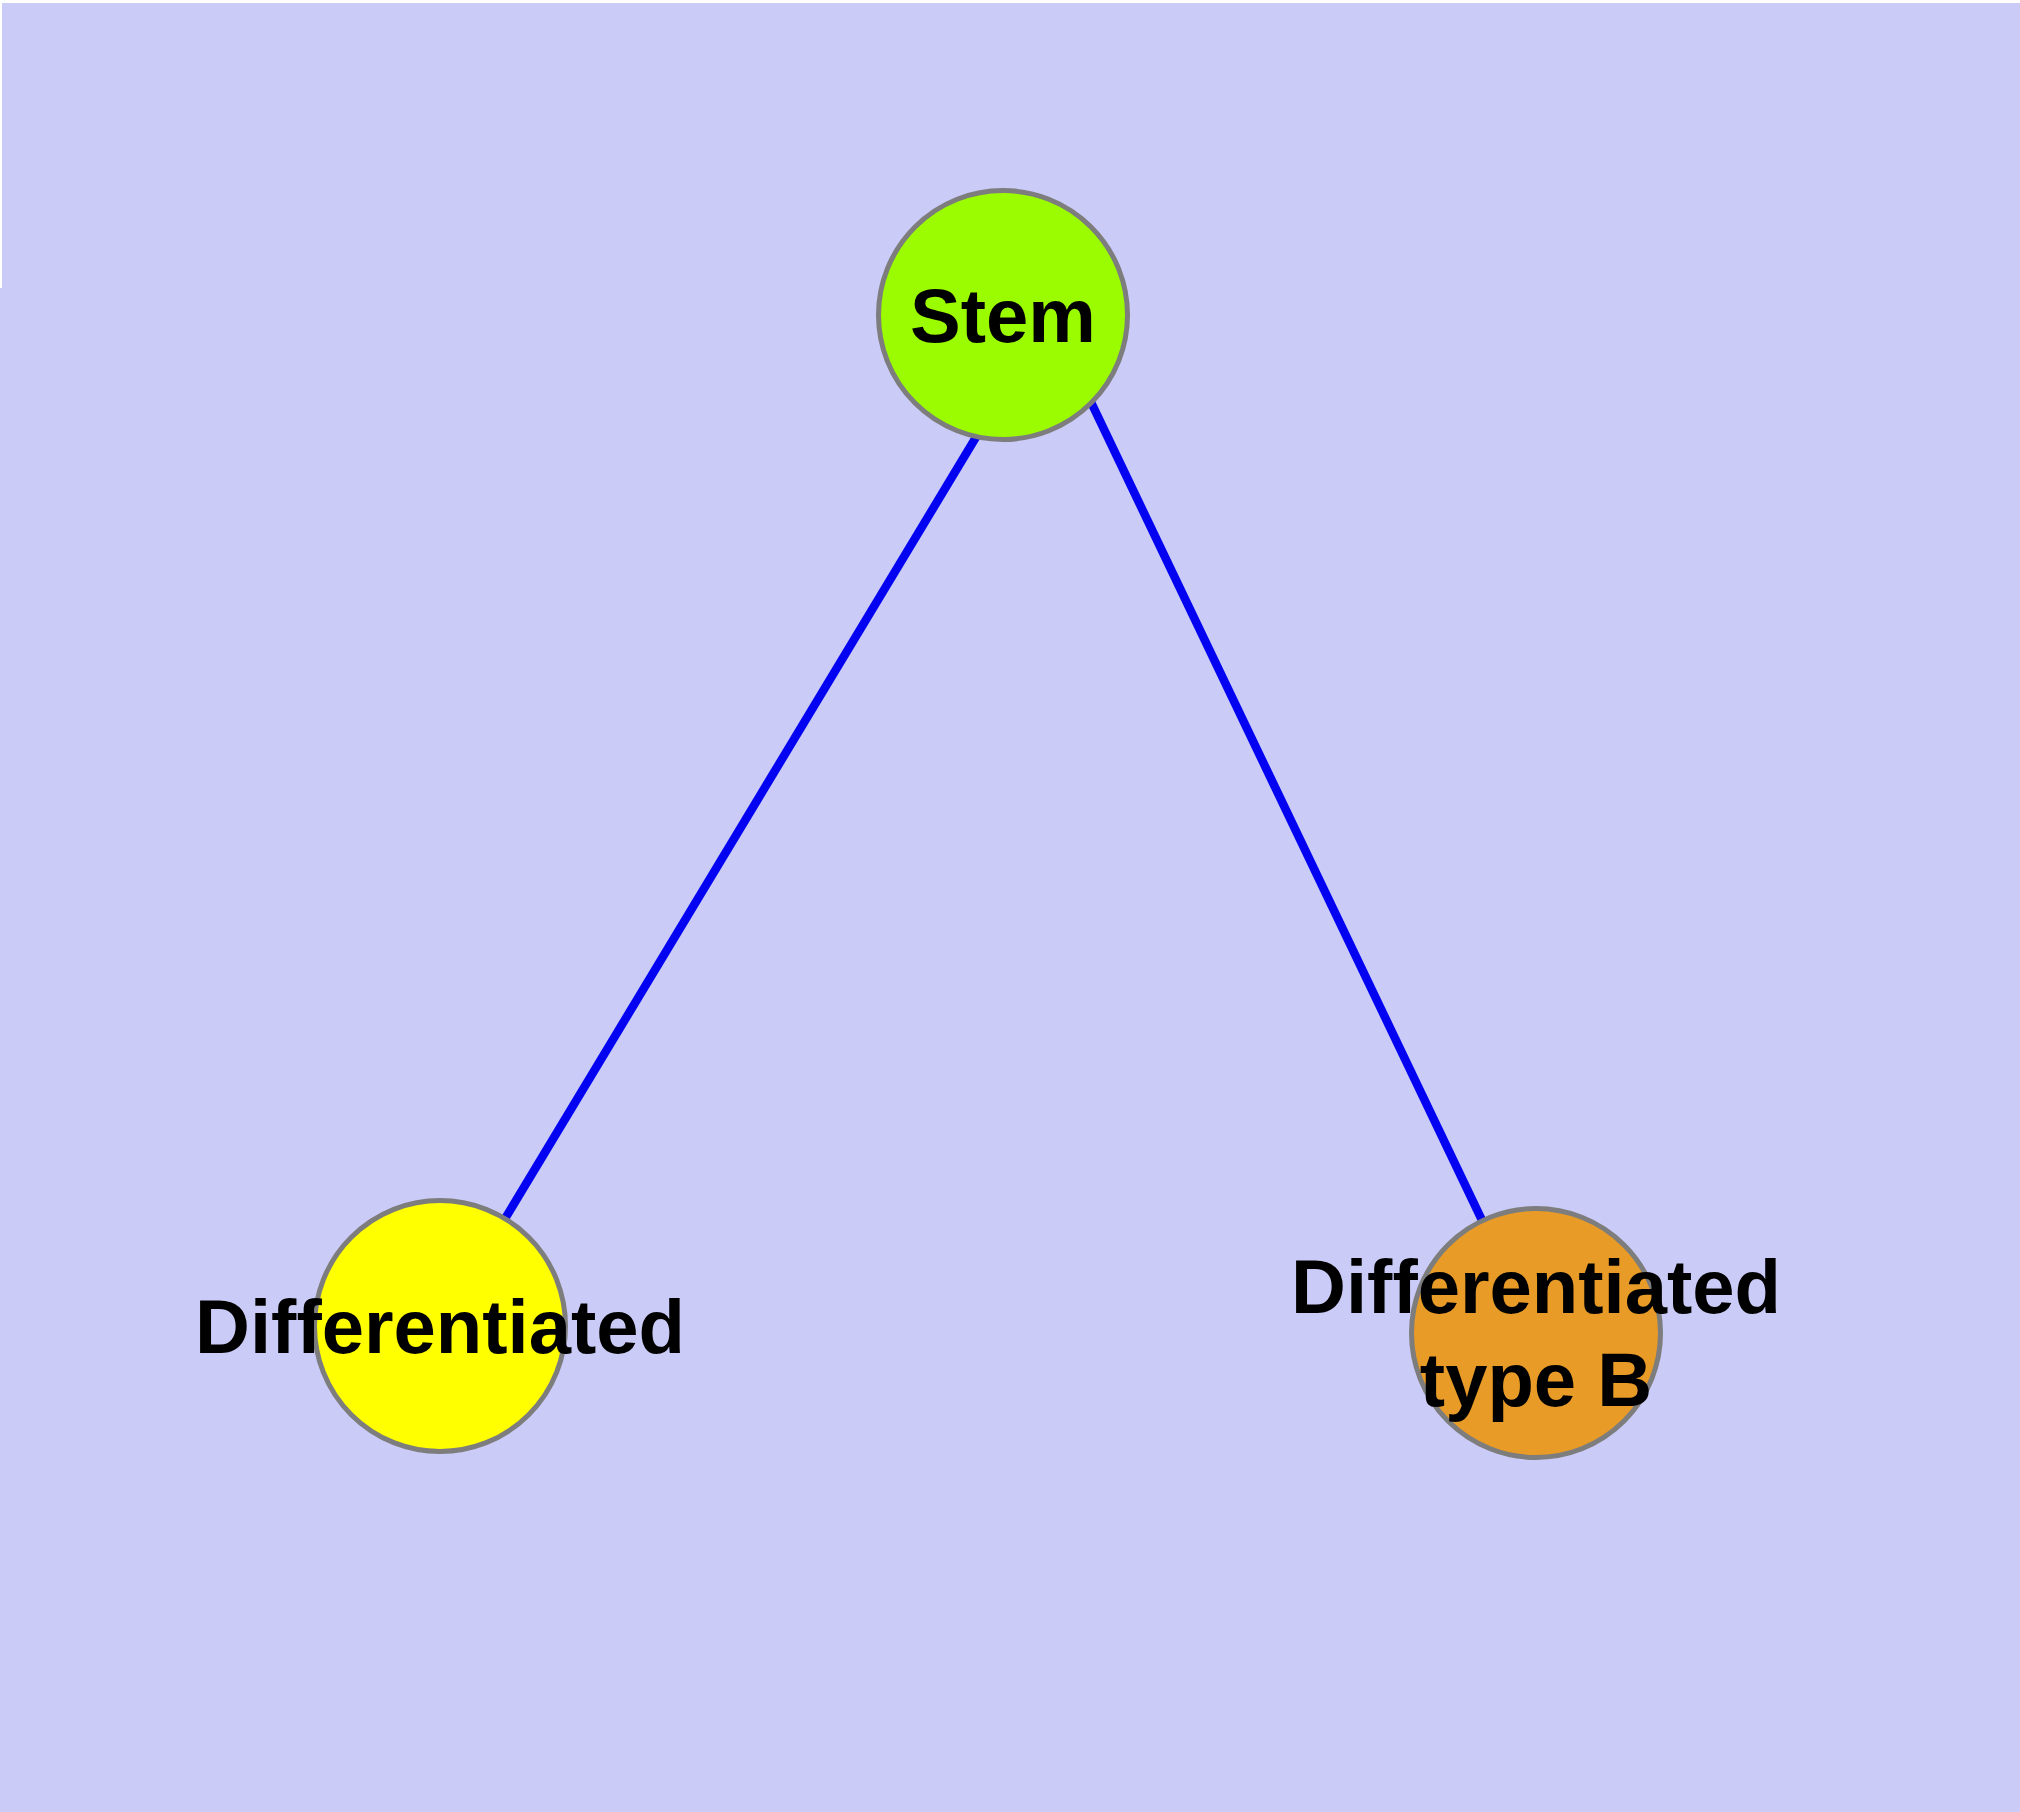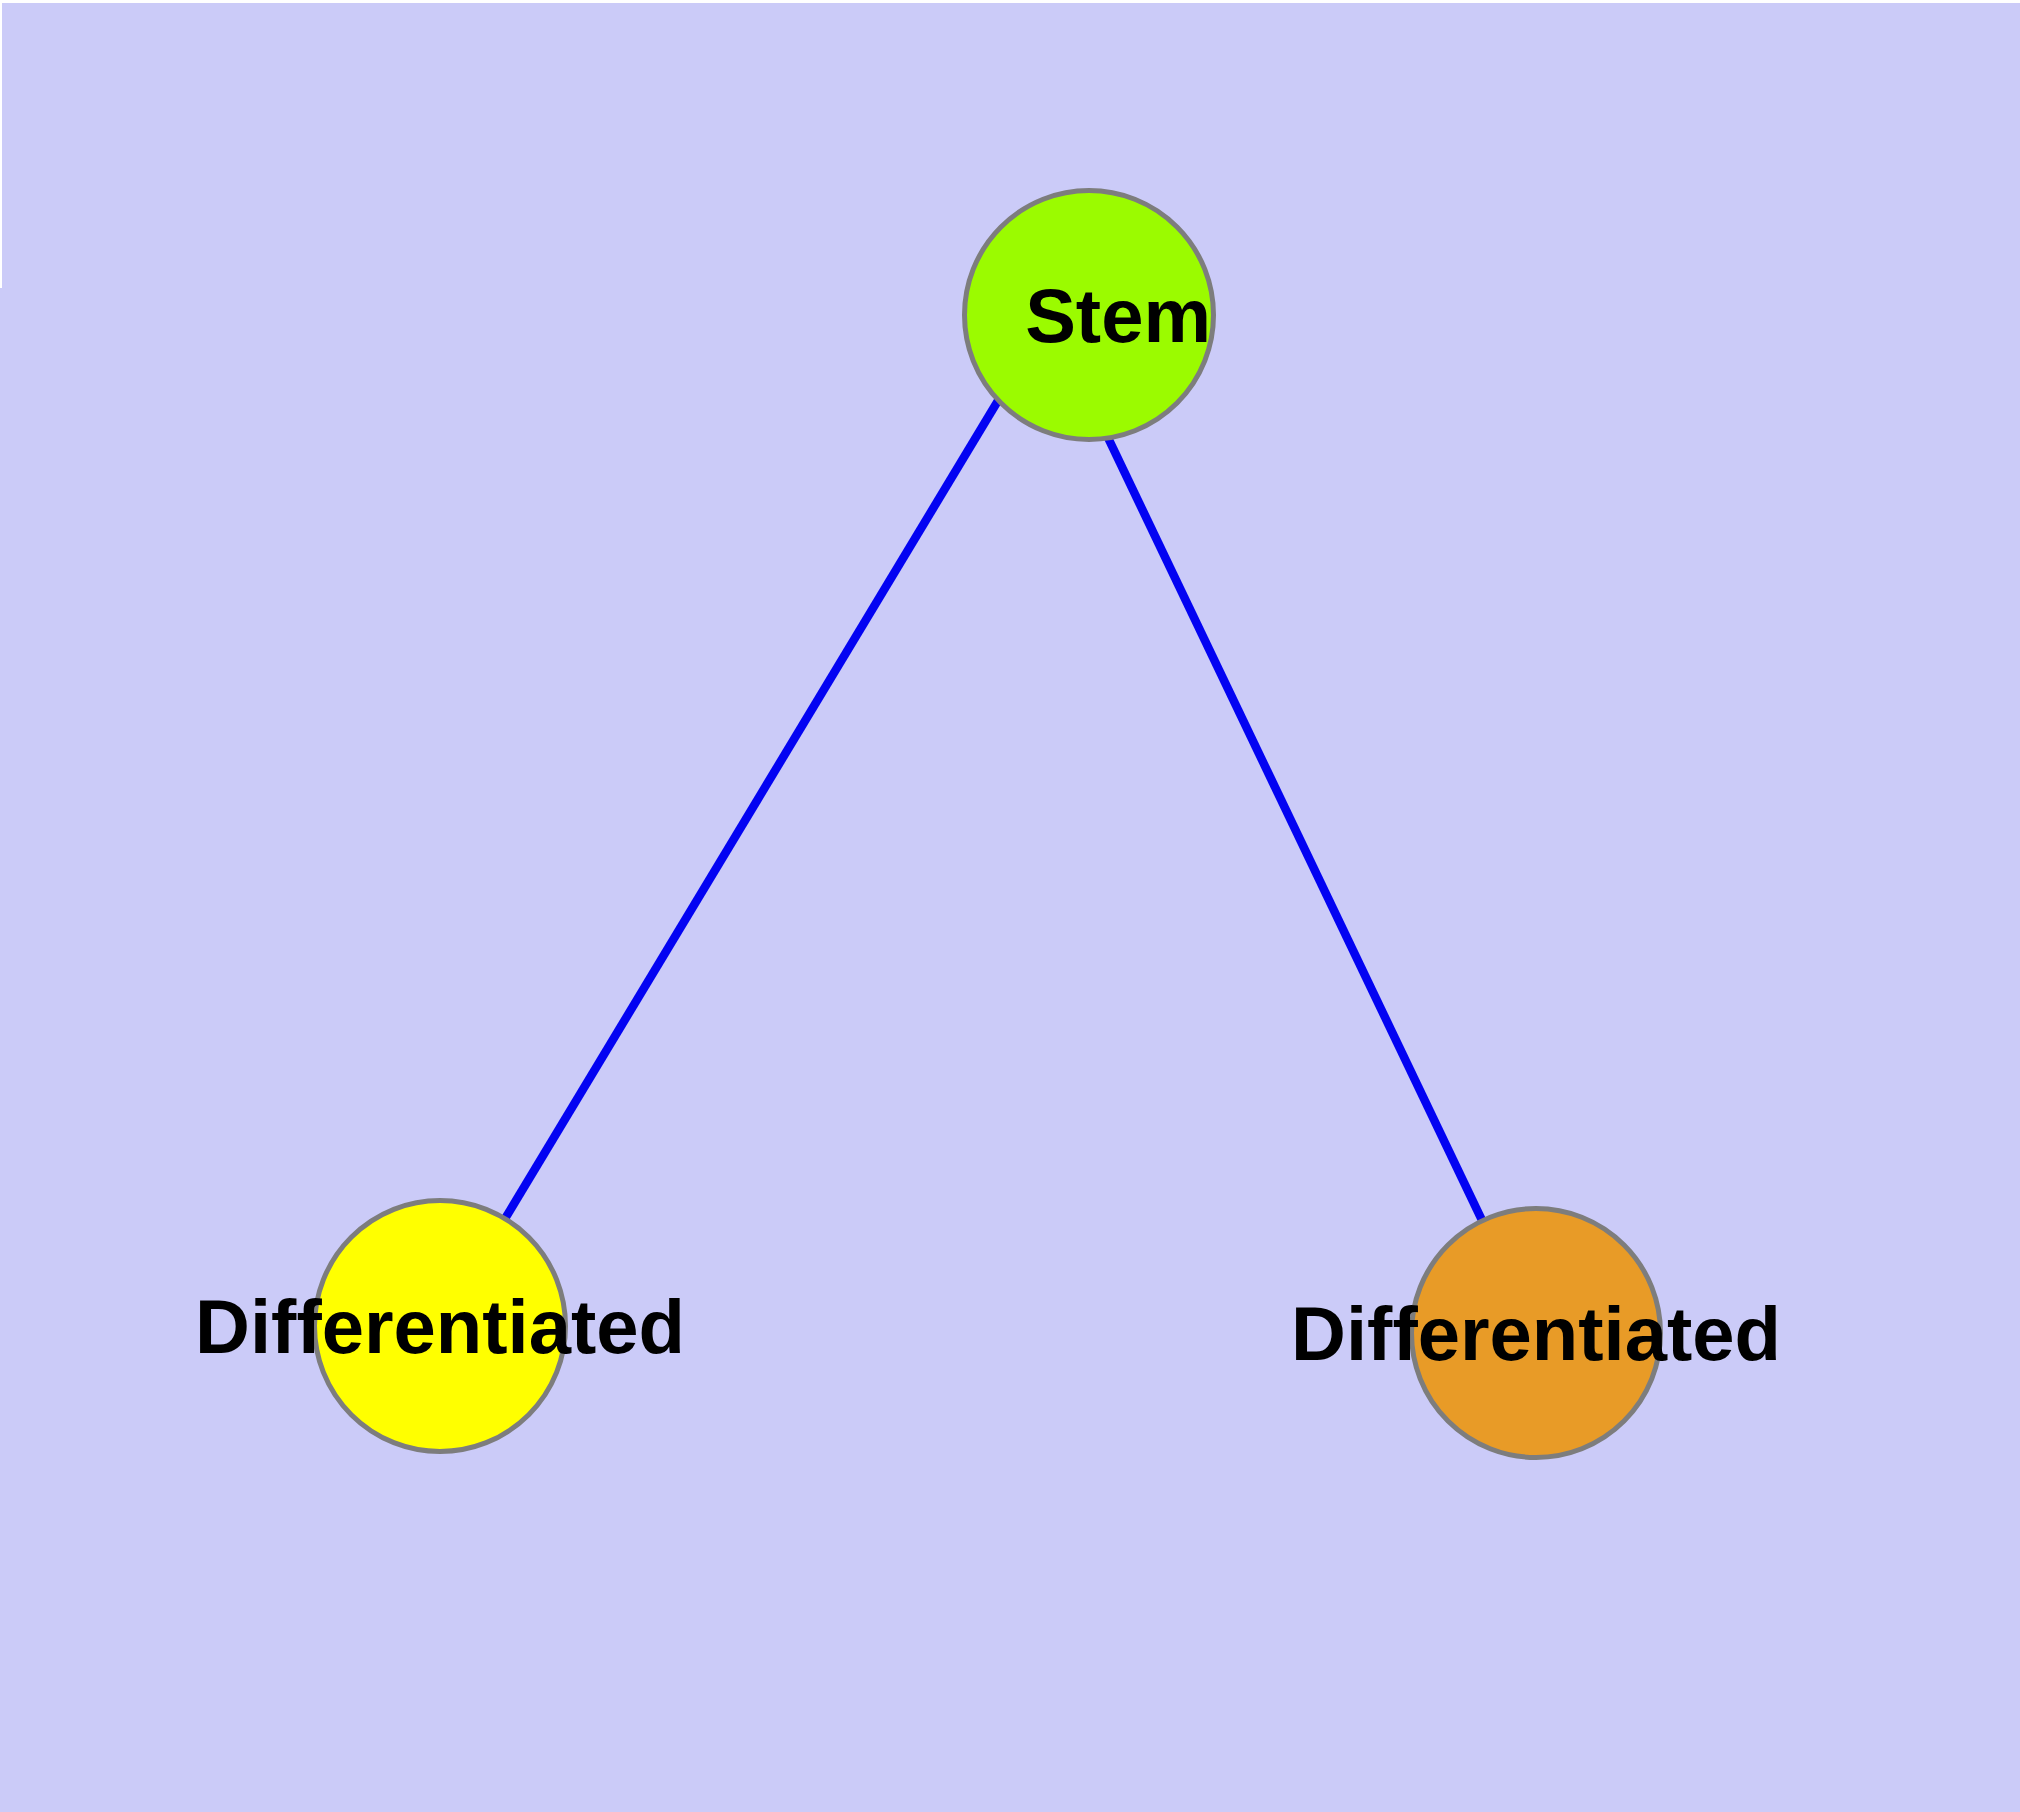--- a/index.html
+++ b/index.html
@@ -59,29 +59,30 @@
 </head>
 <body>
 
 <div class="graph-canvas" style="width: 2021px; height: 1812px;">
   <div class="top-strip"></div>
   <div class="left-strip"></div>
 <svg class="edge-layer" width="2021" height="1812" viewBox="0 0 2384 2138">
       <line x1="1238" y1="372" x2="519" y2="1565" stroke="#0303F2" stroke-width="10"></line>
       <line x1="1238" y1="372" x2="1812" y2="1573" stroke="#0303F2" stroke-width="10"></line>
     </svg>
-    <div class="node" style="left: 962px; top: 188px; width: 254px; height: 254px; background: rgb(155, 251, 0); justify-content: flex-end;">
+    <div class="node" style="left: 876px; top: 188px; width: 254px; height: 254px; background: rgb(155, 251, 0);">
       <div class="node-label">
         <div>Stem</div>
       </div>
     </div>
     <div class="node" style="left: 312px; top: 1198px; width: 256px; height: 256px; background: rgb(255, 255, 0);">
       <div class="node-label">
         <div>Differentiated</div>
       </div>
     </div>
     <div class="node" style="left: 1409px; top: 1206px; width: 254px; height: 254px; background: rgb(232, 155, 39);">
       <div class="node-label">
         <div>Differentiated</div>
+        <div>type B</div>
       </div>
     </div>
   </div>
 
 
 </body></html>

